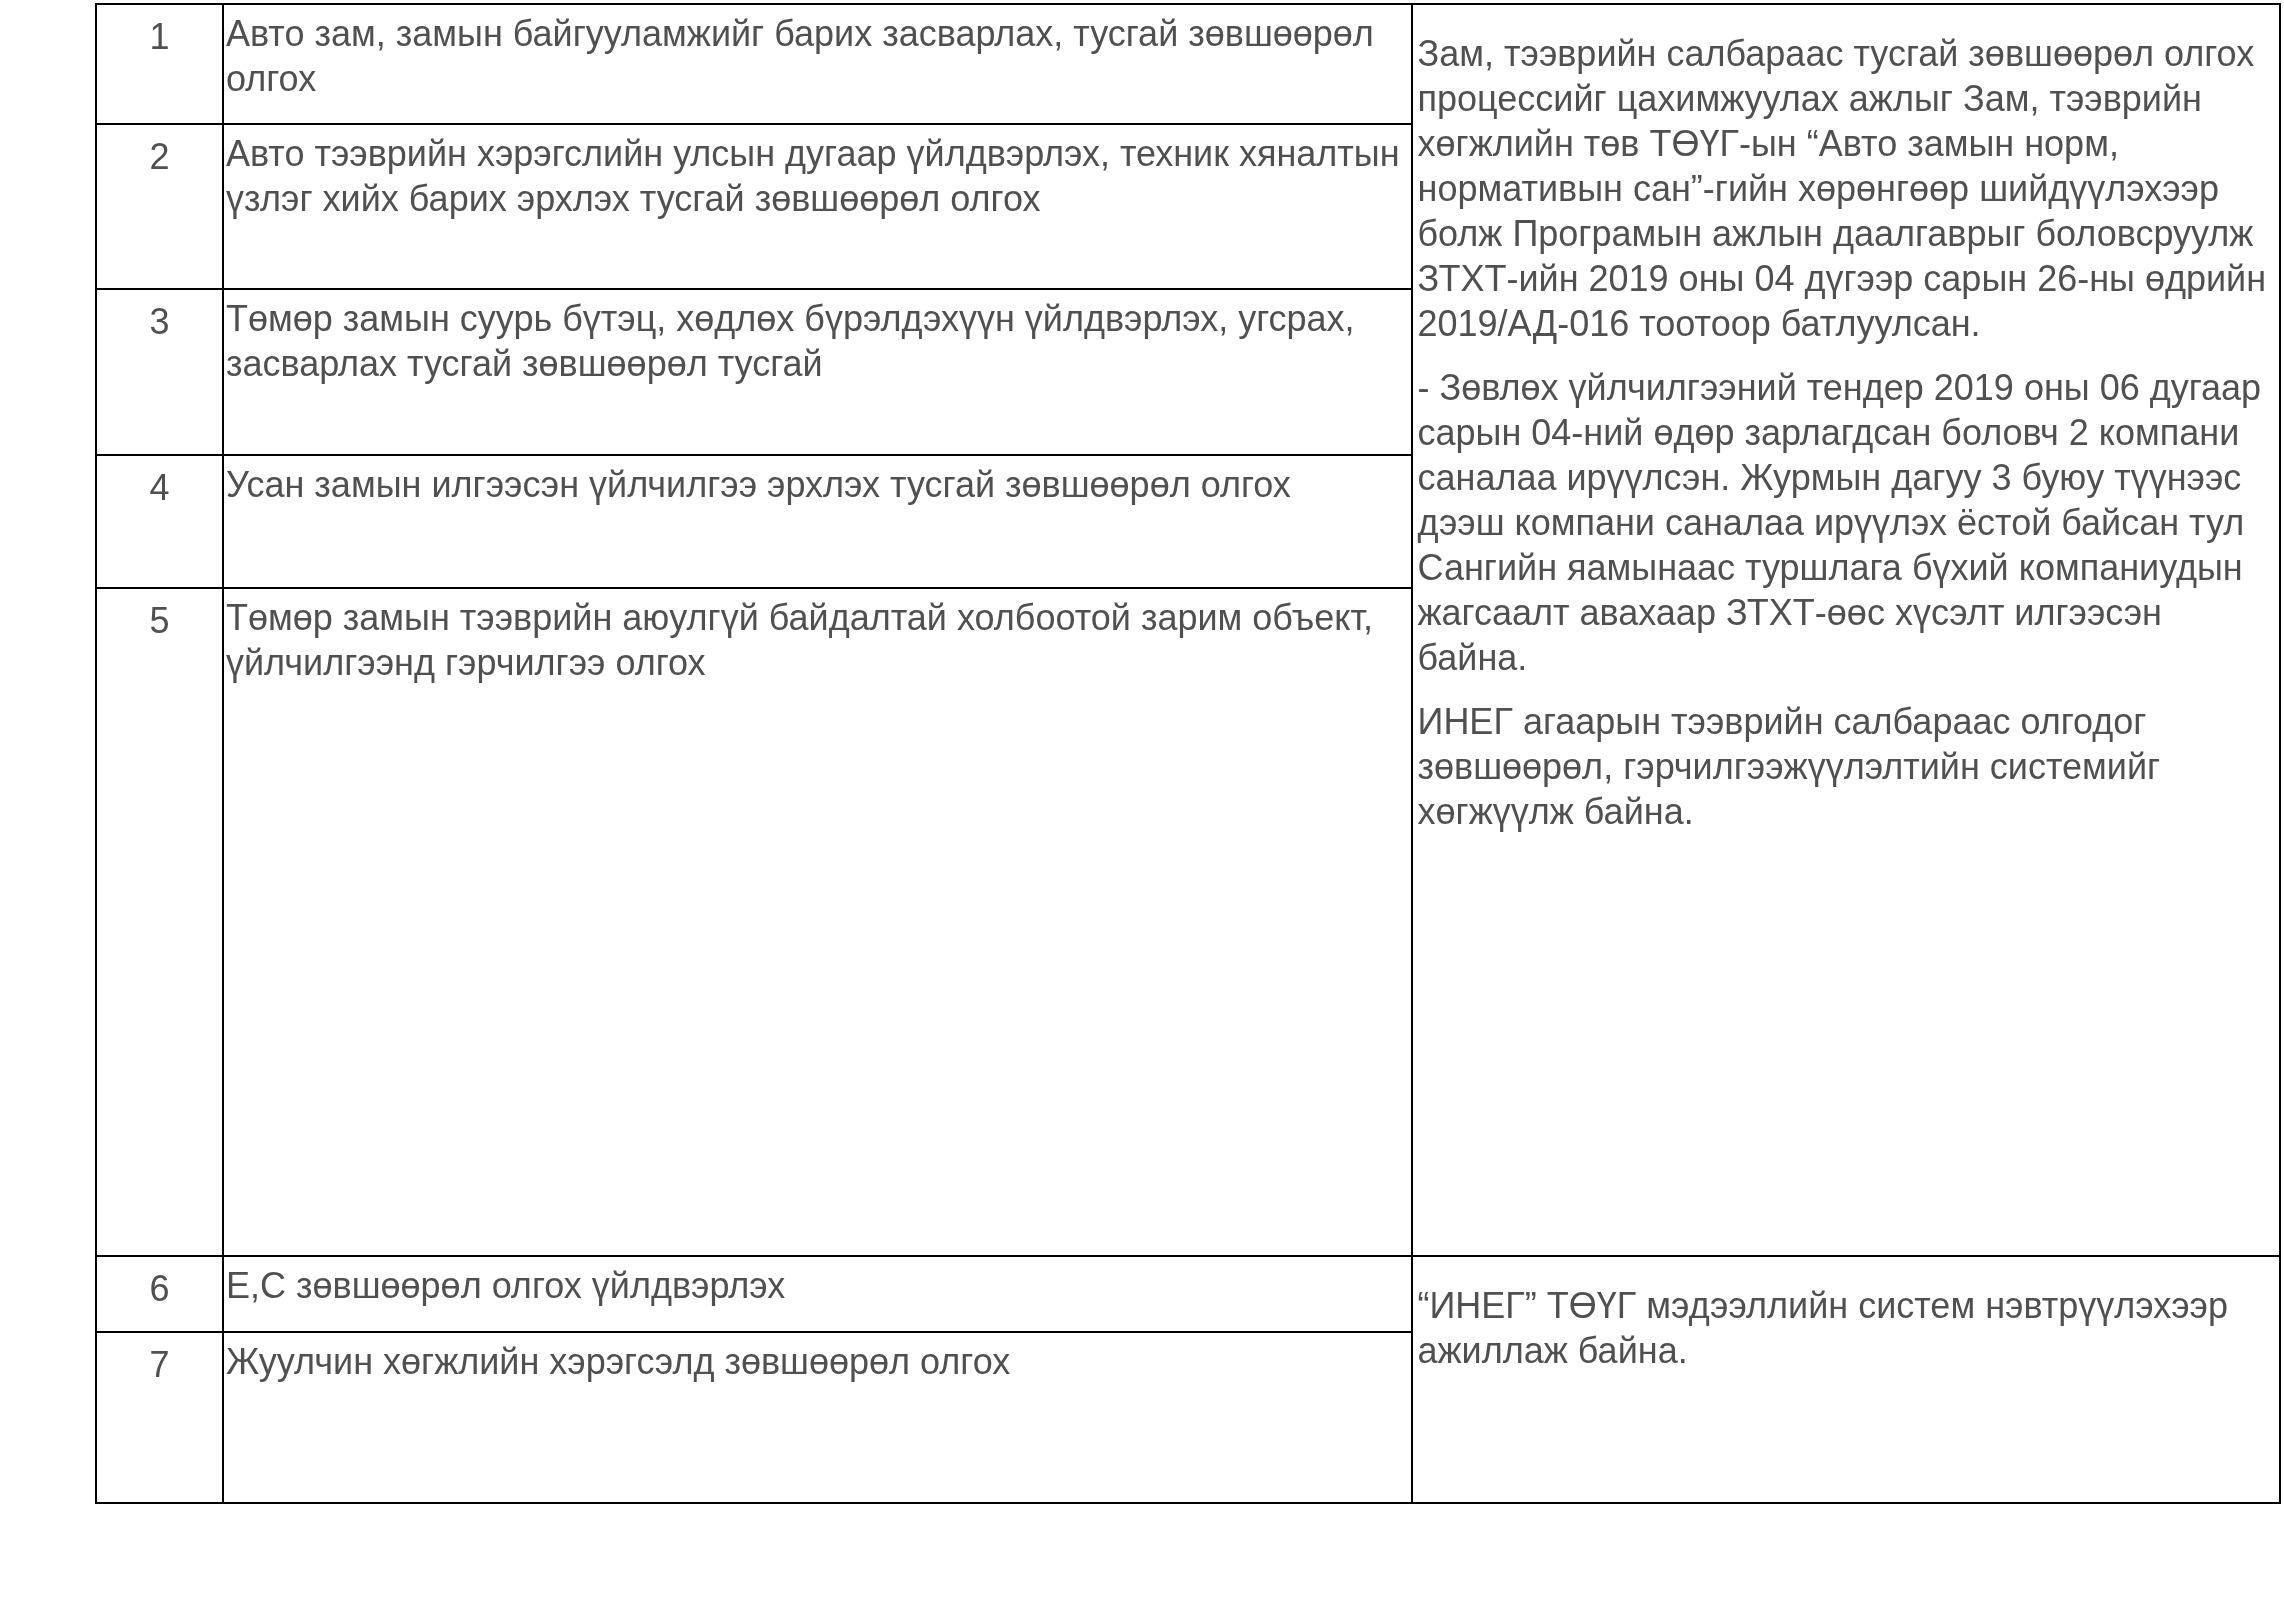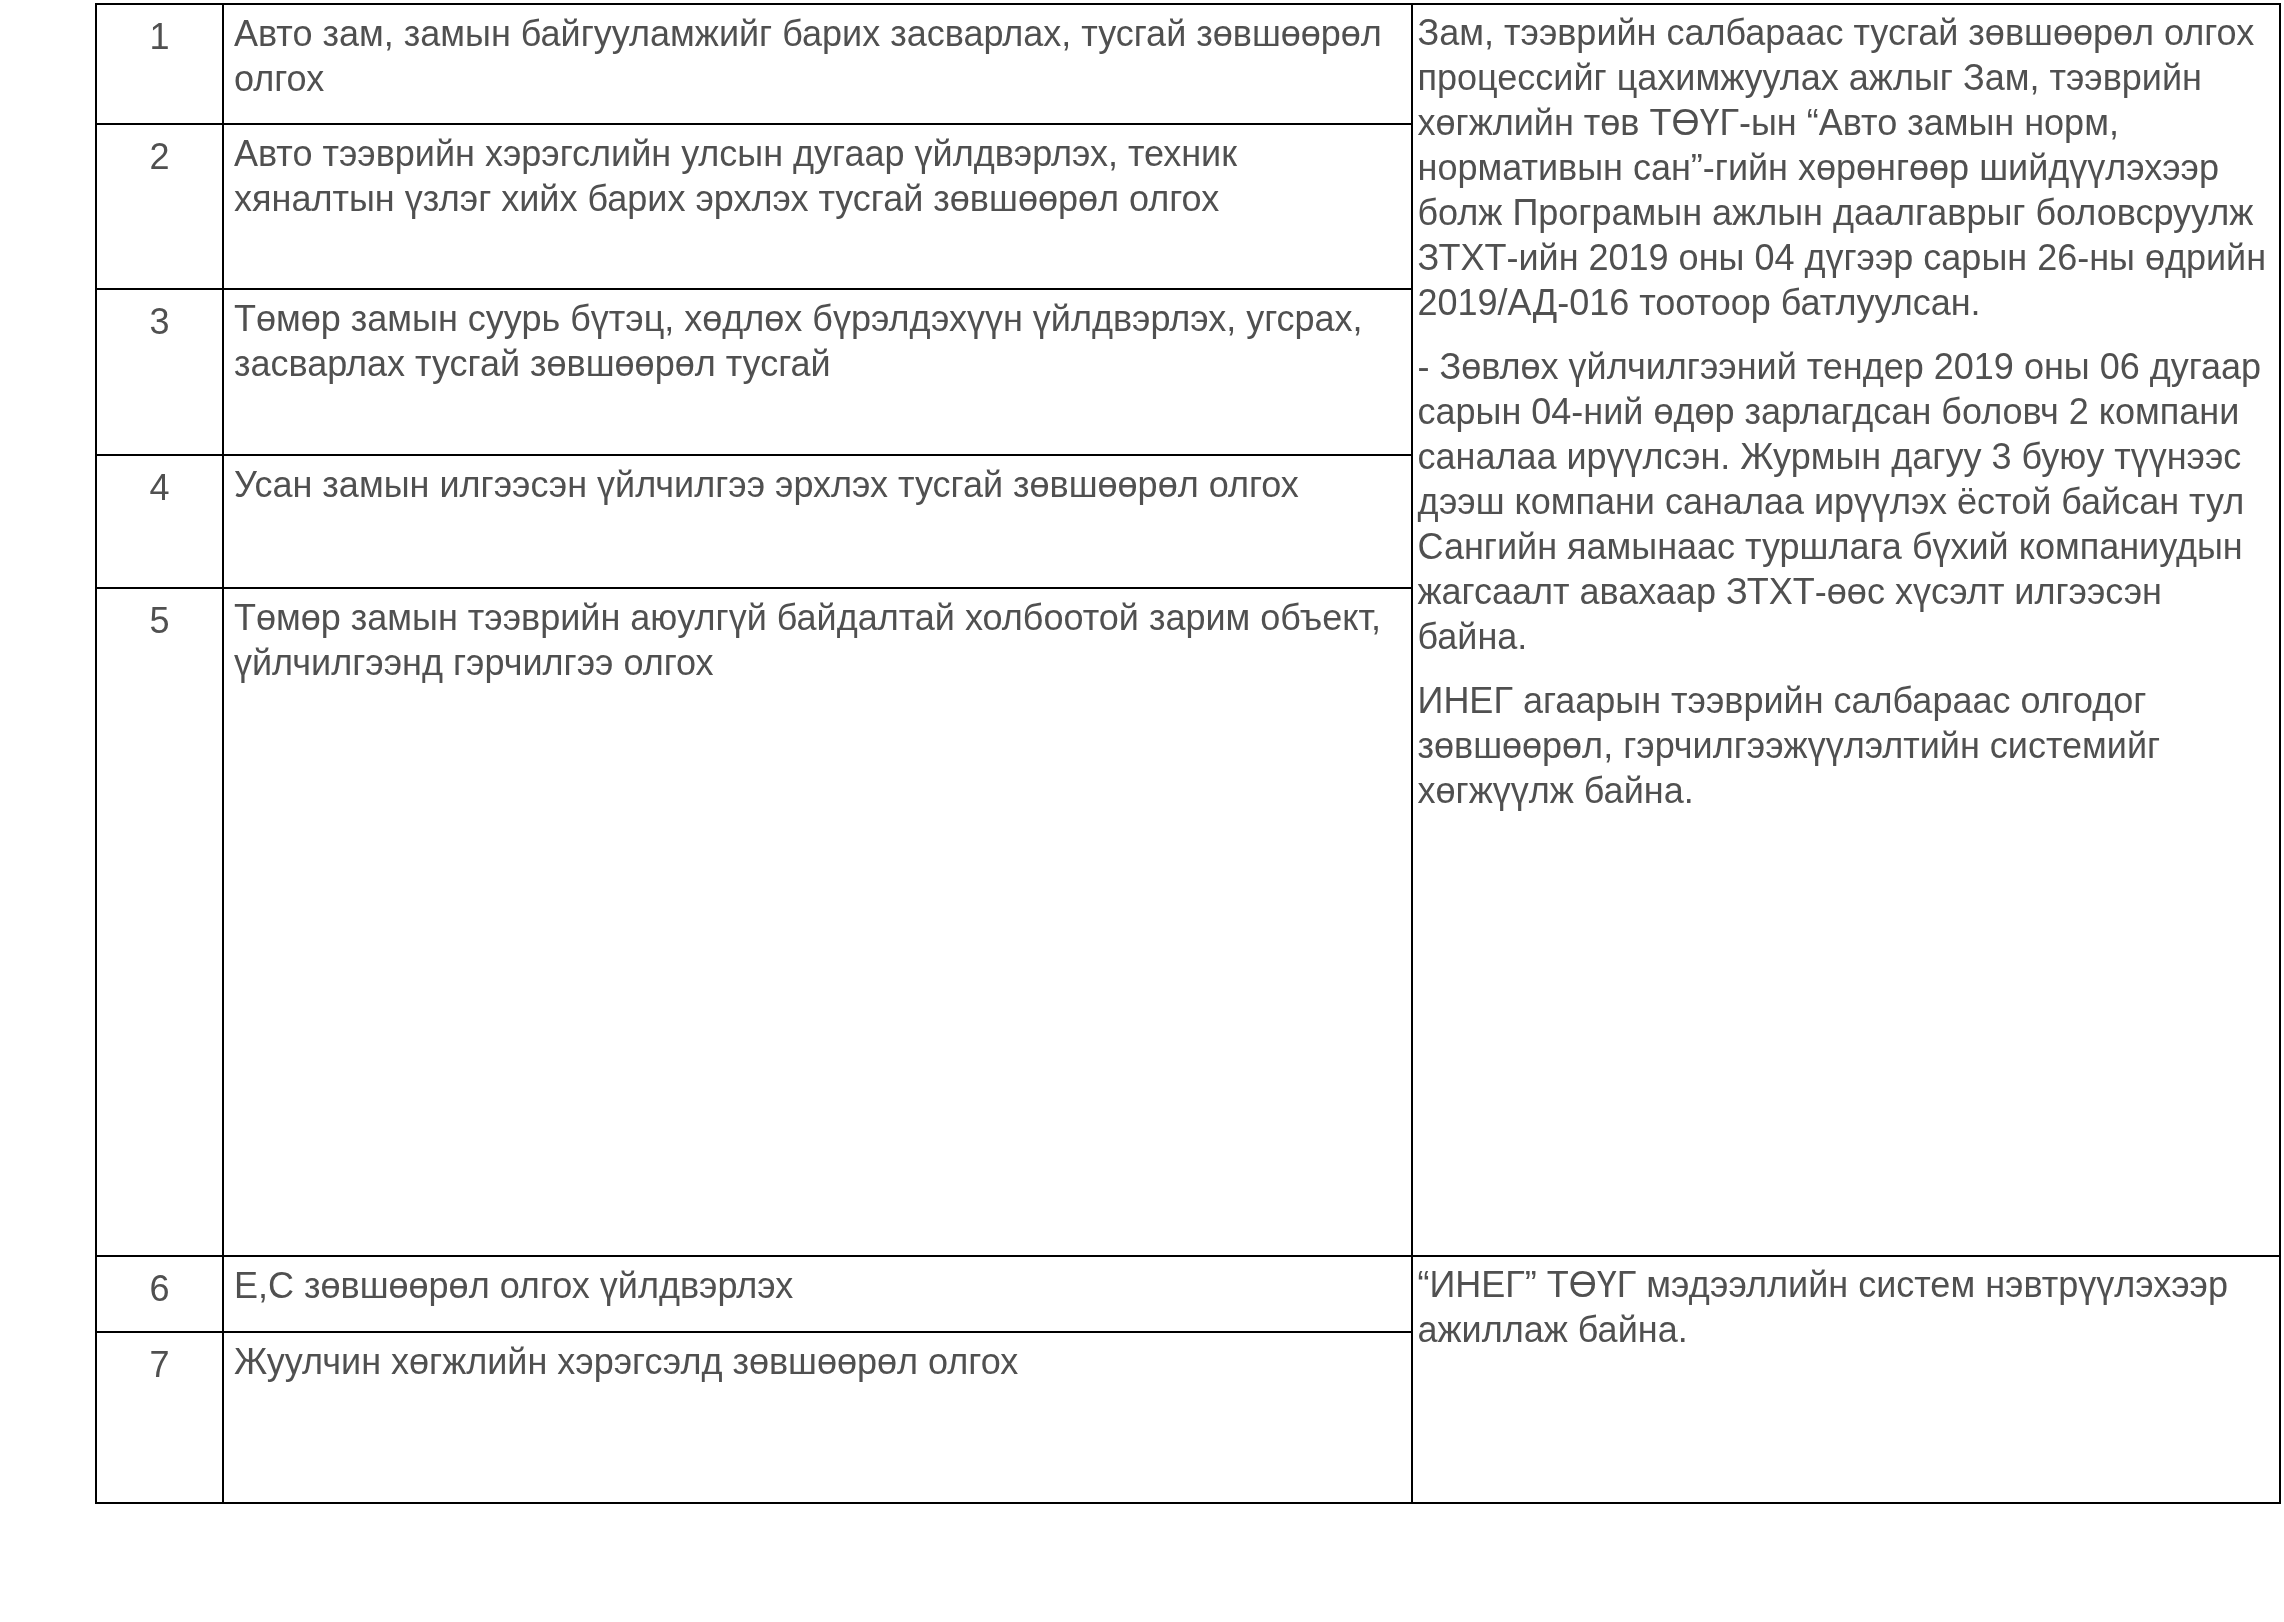--- a/index.html
+++ b/index.html
@@ -29,30 +29,30 @@
     color: #505050;
     font-size: 36px;
     line-height: 45px;
     overflow: visible;
   }
   td.num-cell {
     text-align: center;
     padding-top: 9px;
   }
   td.svc-cell {
-    padding: 6px 9px 0 10px;
+    padding: 6px 9px 0 2px;
   }
   td.info-cell {
     padding: 4.5px 0 0 4.5px;
   }
   td.info-cell p {
     margin: 0 0 19.4px 0;
   }
   td.info-cell p:first-child {
-    margin-top: 0;
+    margin-top: 21px;
   }
 </style>
 </head>
 <body>
 
 <div class="canvas">
   <table class="doc-table">
     <colgroup>
       <col style="width:127px">
       <col style="width:1189px">

